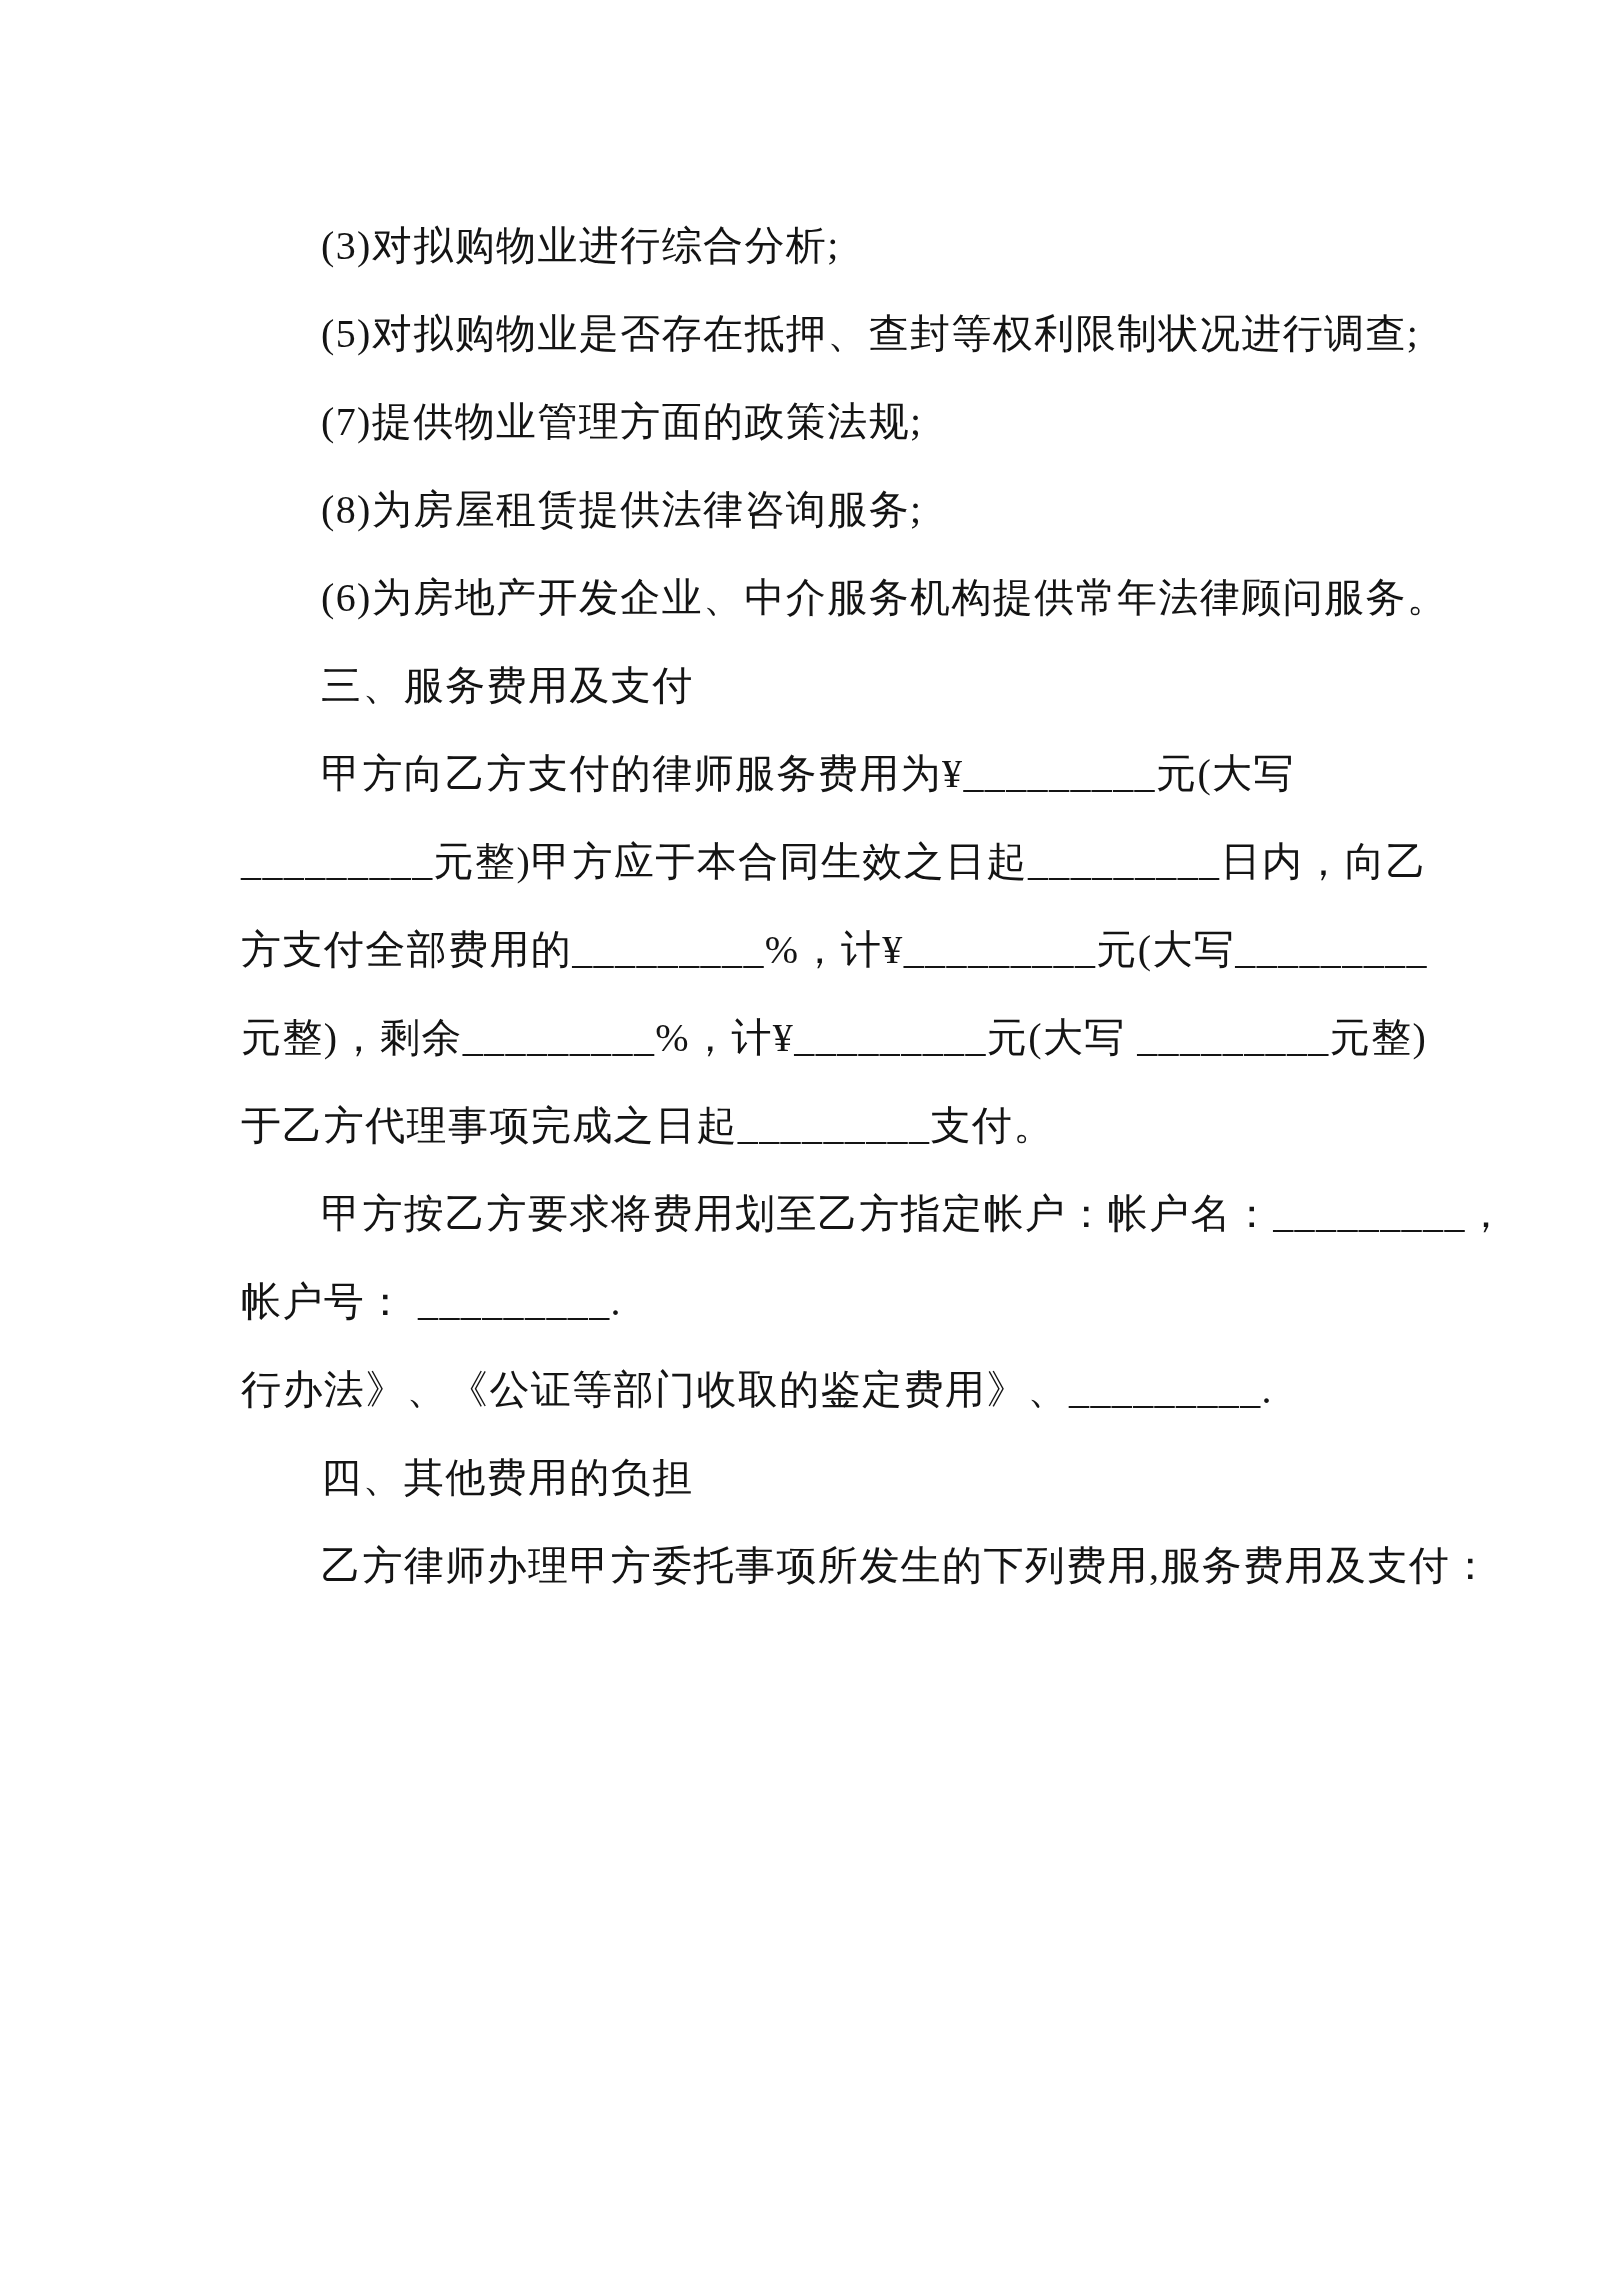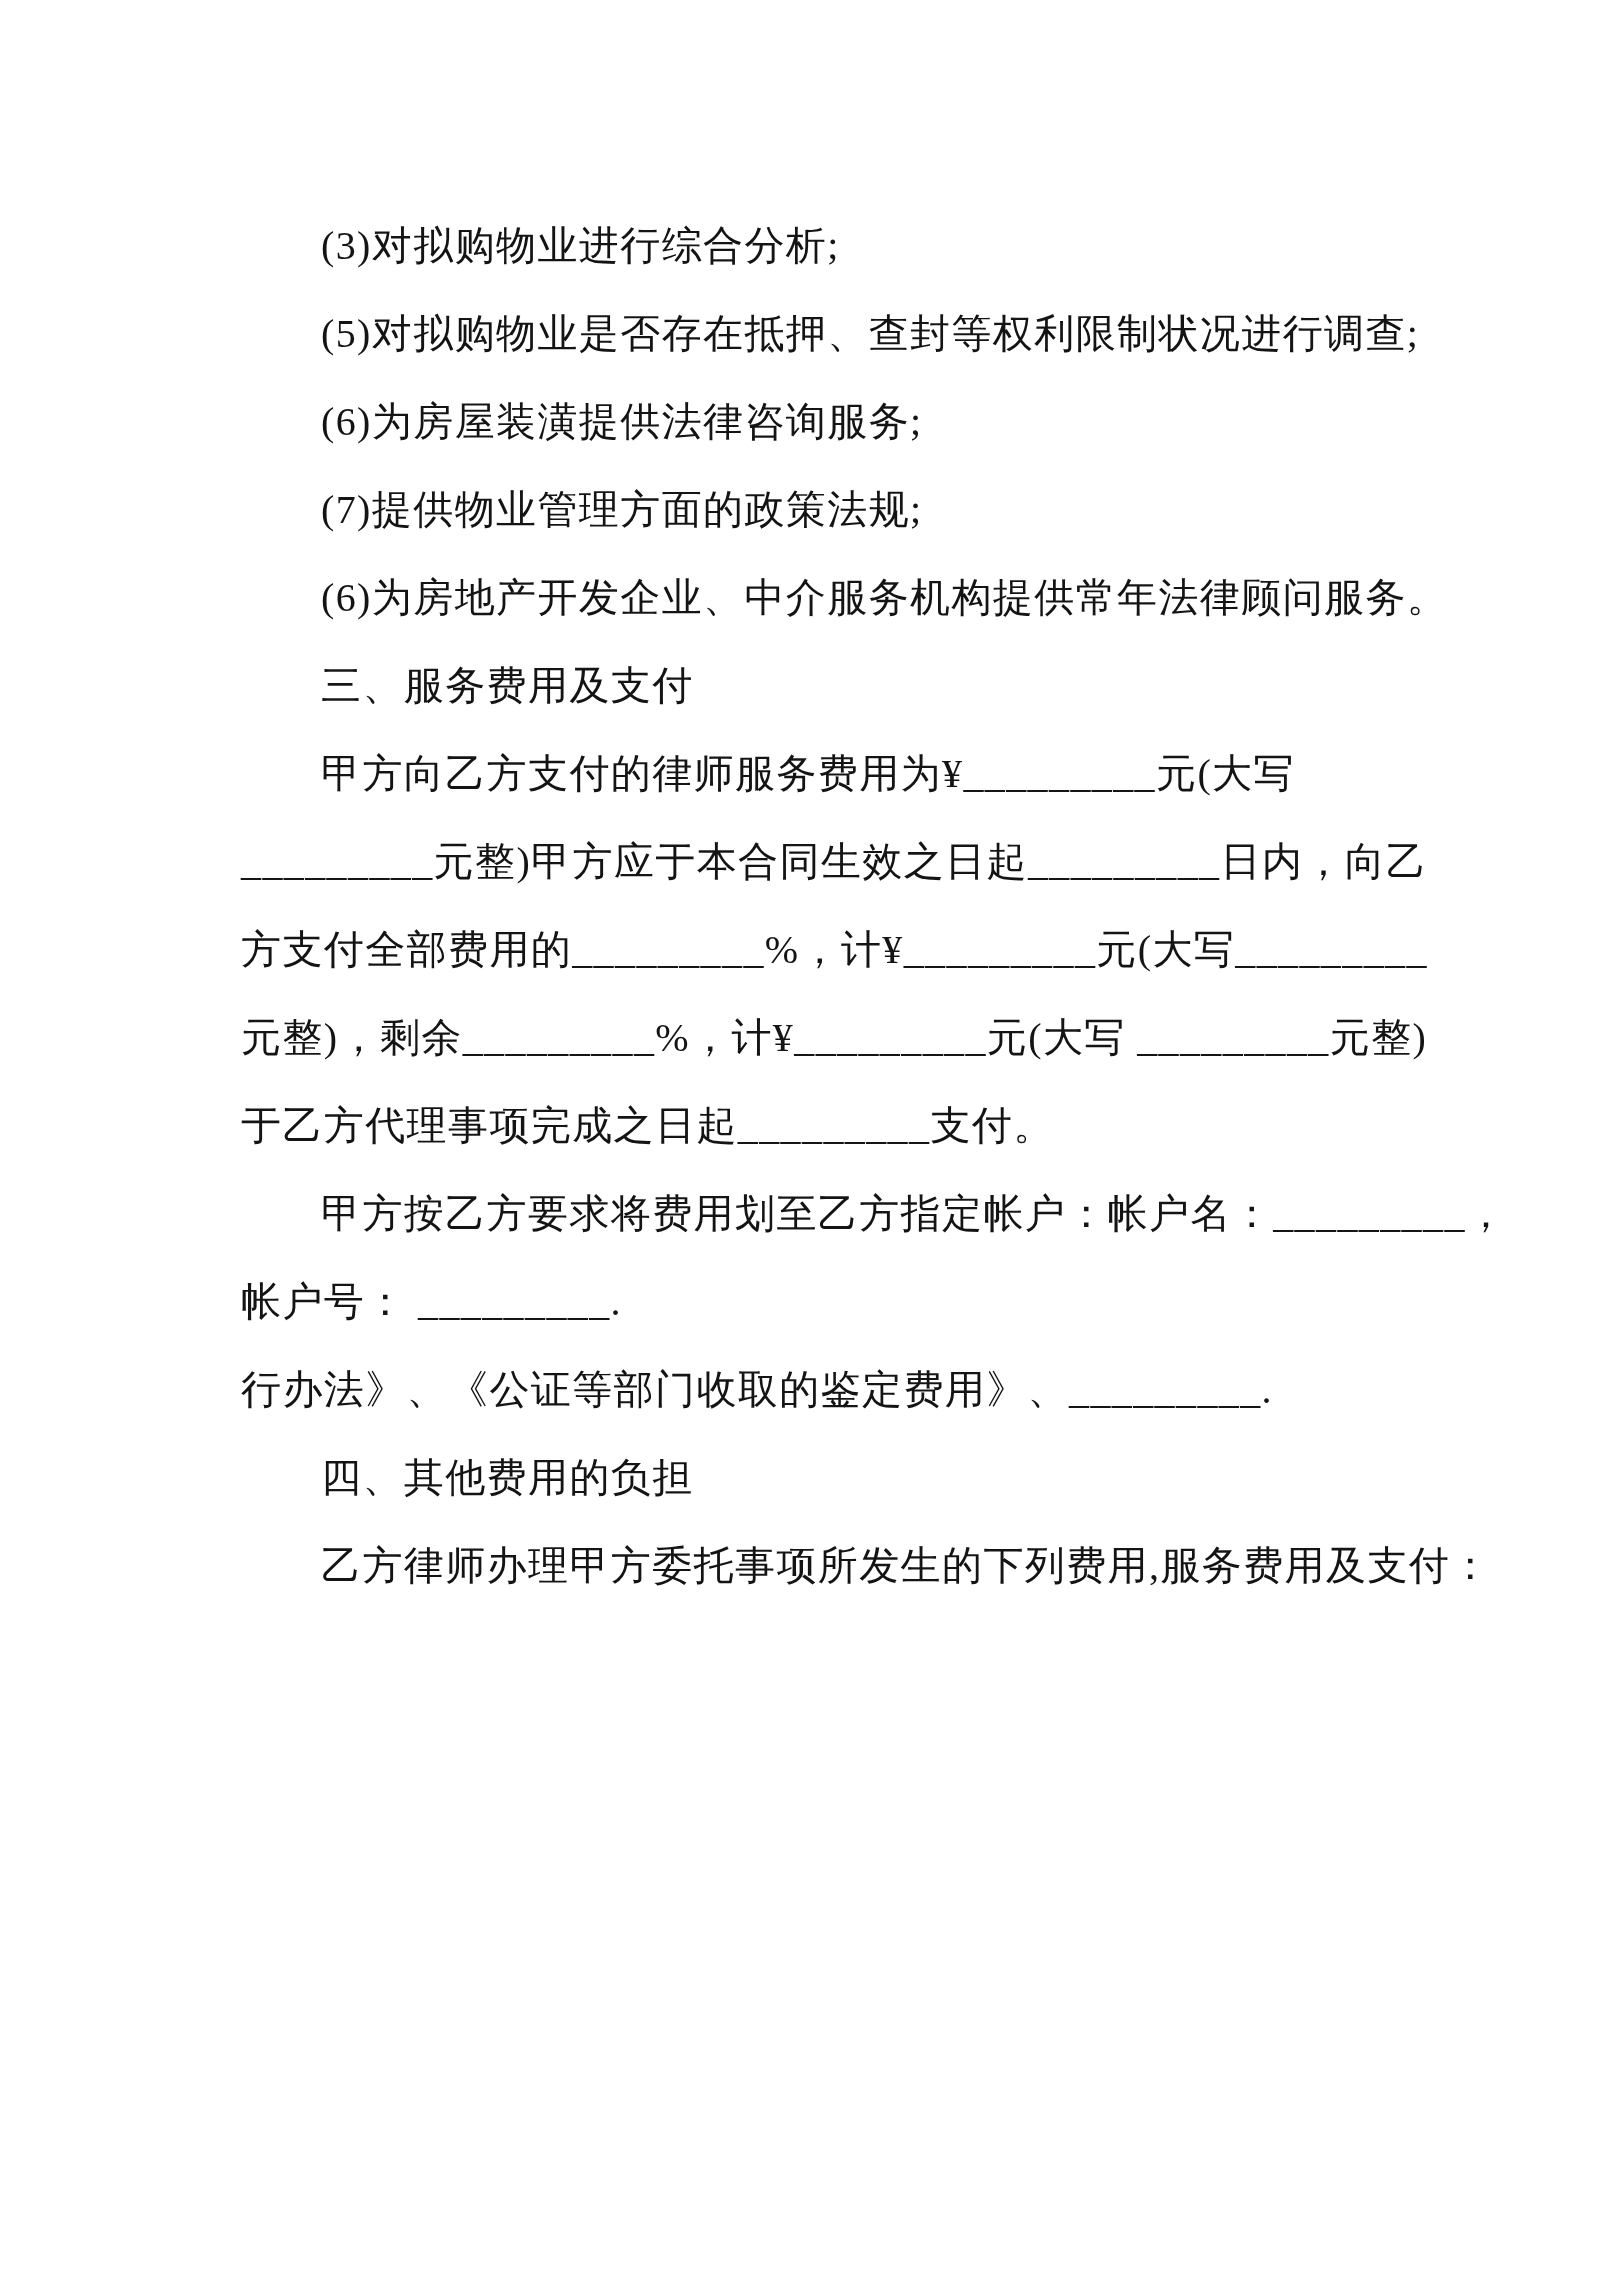--- a/index.html
+++ b/index.html
@@ -31,22 +31,22 @@
   .line.indent {
     padding-left: 80px;
   }
 </style>
 </head>
 <body>
 
 <div class="page">
   <div class="line indent">(3)对拟购物业进行综合分析;</div>
   <div class="line indent">(5)对拟购物业是否存在抵押、查封等权利限制状况进行调查;</div>
-  <div class="line indent">(6)为房屋装潢提供法律咨询服务;</div>
   <div class="line indent">(7)提供物业管理方面的政策法规;</div>
+  <div class="line indent">(8)为房屋租赁提供法律咨询服务;</div>
   <div class="line indent">(6)为房地产开发企业、中介服务机构提供常年法律顾问服务。</div>
   <div class="line indent">三、服务费用及支付</div>
   <div class="line indent">甲方向乙方支付的律师服务费用为¥_________元(大写</div>
   <div class="line">_________元整)甲方应于本合同生效之日起_________日内，向乙</div>
   <div class="line">方支付全部费用的_________%，计¥_________元(大写_________</div>
   <div class="line">元整)，剩余_________%，计¥_________元(大写 _________元整)</div>
   <div class="line">于乙方代理事项完成之日起_________支付。</div>
   <div class="line indent">甲方按乙方要求将费用划至乙方指定帐户：帐户名：_________，</div>
   <div class="line">帐户号： _________.</div>
   <div class="line">行办法》、《公证等部门收取的鉴定费用》、_________.</div>

